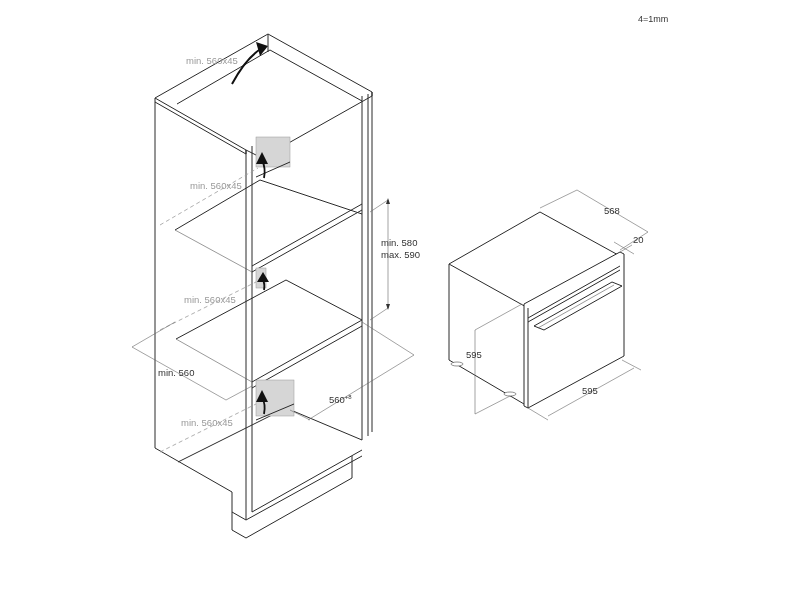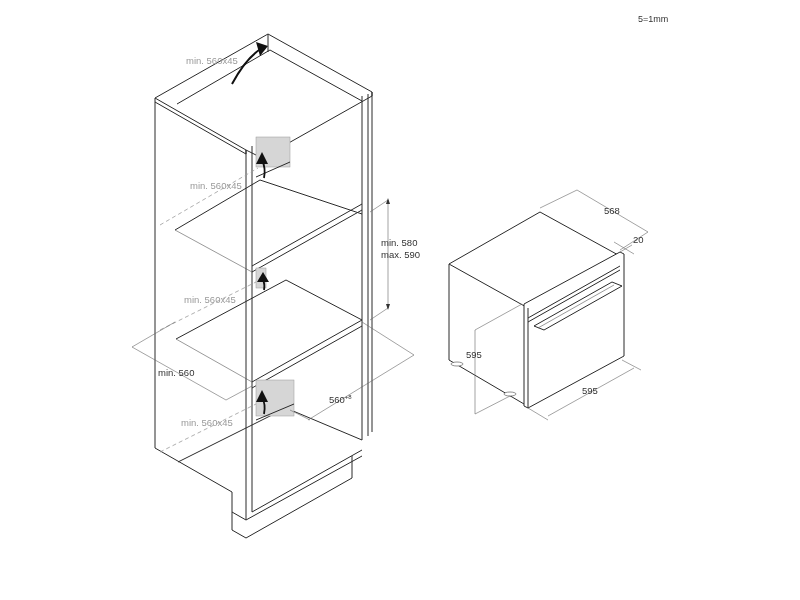--- a/index.html
+++ b/index.html
@@ -12,21 +12,21 @@
   .edge { stroke: #2b2b2b; stroke-width: 1; fill: none; }
   .edge-w { stroke: #2b2b2b; stroke-width: 1; fill: #ffffff; }
   .thin { stroke: #555; stroke-width: 0.6; fill: none; }
   .dim { stroke: #666; stroke-width: 0.6; fill: none; }
   .dash { stroke: #9a9a9a; stroke-width: 0.8; fill: none; stroke-dasharray: 4 3; }
   .vent { fill: #d6d6d6; stroke: #999; stroke-width: 0.5; }
 </style>
 </head>
 <body>
 
-<div class="scale">5=1mm</div>
+<div class="scale">4=1mm</div>
 
 <svg width="800" height="600" viewBox="0 0 800 600">
 
   <g>
 
     <path class="dash" d="M157 98 L270 36"></path>
 
     <path class="edge-w" d="M155 98 L268 34 L372 92 L372 96 L262 158 L246 150 Z"></path>
     <path class="edge" d="M177 104 L270 50 L362 101"></path>
     <path class="edge" d="M155 98 L155 102 L246 154 L246 150"></path>

